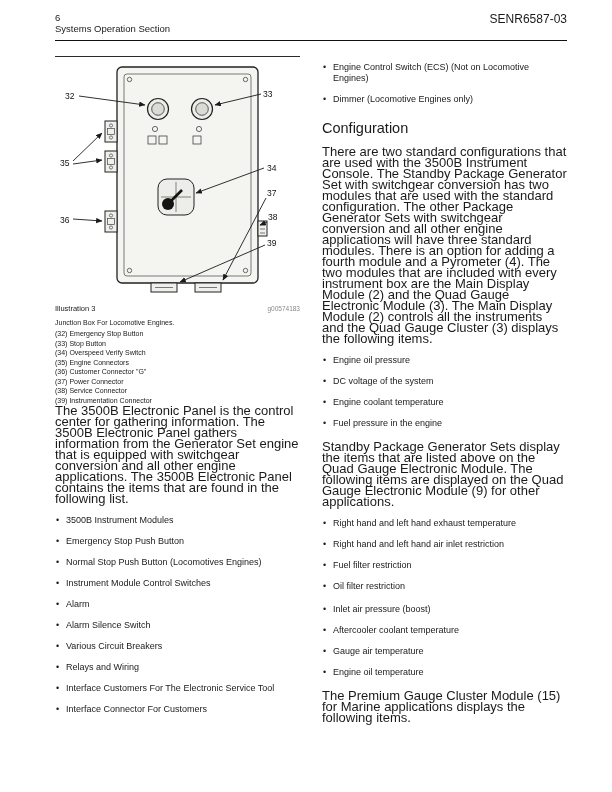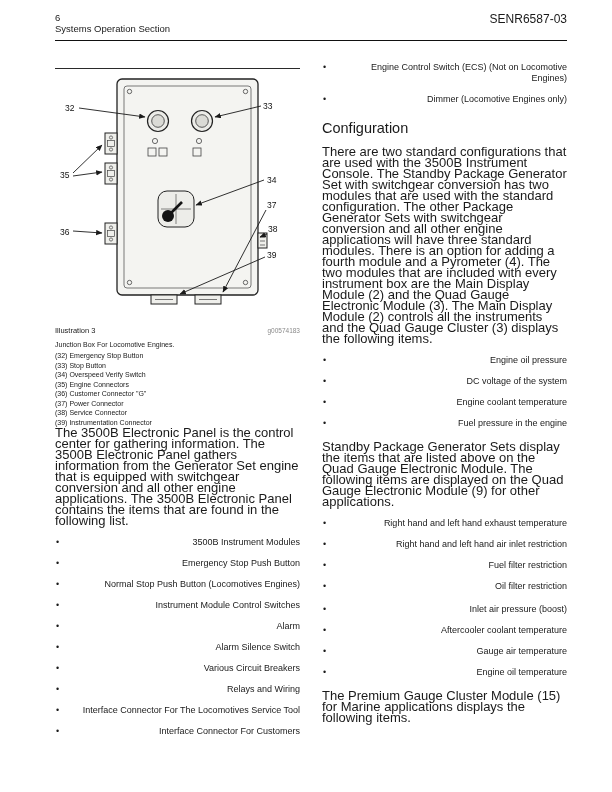--- a/index.html
+++ b/index.html
@@ -11,37 +11,37 @@
   }
   
   .page-header { position:absolute; left:55px; right:45px; top:12px; }
   .page-num { font-size:9.5px; }
   .section-name { font-size:9.5px; }
   .doc-num { position:absolute; right:0; top:0; font-size:12px; }
   .header-rule { position:absolute; left:55px; width:512px; top:40px; height:1px; background:#111; }
 
   
   .col { position:absolute; width:245px; }
-  .col-left  { left:55px;  top:68px; }
+  .col-left  { left:55px;  top:56px; }
   .col-right { left:322px; top:62px; }
 
   
   figure { margin:0; padding:0; }
   .illus-topline { border-top:1px solid #2a2a2a; margin-bottom:2px; }
   .illus-svg { display:block; }
-  .cap-row { display:flex; justify-content:space-between; align-items:baseline; margin-top:10px; }
+  .cap-row { display:flex; justify-content:space-between; align-items:baseline; margin-top:0; }
   .cap-label { font-size:7.5px; }
   .cap-id { font-size:6.5px; color:#8a8a8a; }
   .cap-title { font-size:7px; margin-top:6px; }
   .callout-list { font-size:7px; line-height:9.5px; margin-top:3px; }
 
   
   p.body { font-size:13px; line-height:11px; margin:0 0 11px 0; }
   .col-left p.body { }
-  ul.bullets { list-style:none; margin:0 0 12px 0; padding:0;text-align:right; }
+  ul.bullets { list-style:none; margin:0 0 12px 0; padding:0; }
   ul.bullets li {
     position:relative; padding-left:11px; margin-bottom:10px;
     font-size:9px; line-height:11px;
   }
   ul.bullets li::before { content:"\2022"; position:absolute; left:1px; top:0; }
   .h-config { font-size:14.5px; font-weight:normal; margin:15px 0 10px 0; }
 
   
   .co-num { font-size:8.5px; fill:#111; font-family:"Liberation Sans", sans-serif; }
   .ln { stroke:#1a1a1a; stroke-width:0.9; fill:none; }
@@ -185,21 +185,21 @@
 
     <ul class="bullets">
       <li>3500B Instrument Modules</li>
       <li>Emergency Stop Push Button</li>
       <li>Normal Stop Push Button (Locomotives Engines)</li>
       <li>Instrument Module Control Switches</li>
       <li>Alarm</li>
       <li>Alarm Silence Switch</li>
       <li>Various Circuit Breakers</li>
       <li>Relays and Wiring</li>
-      <li>Interface Connector For The Locomotives Service Tool</li>
+      <li>Interface Customers For The Electronic Service Tool</li>
       <li>Interface Connector For Customers</li>
     </ul>
   </div>
 
   <div class="col col-right">
     <ul class="bullets">
       <li>Engine Control Switch (ECS) (Not on Locomotive Engines)</li>
       <li>Dimmer (Locomotive Engines only)</li>
     </ul>
 

